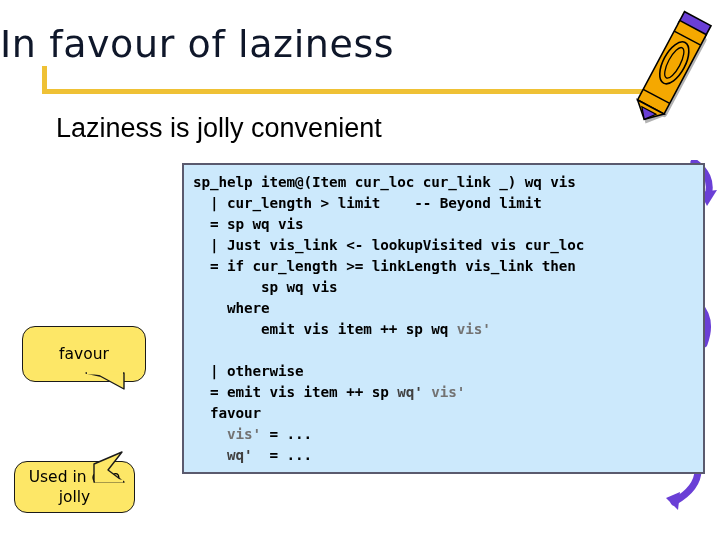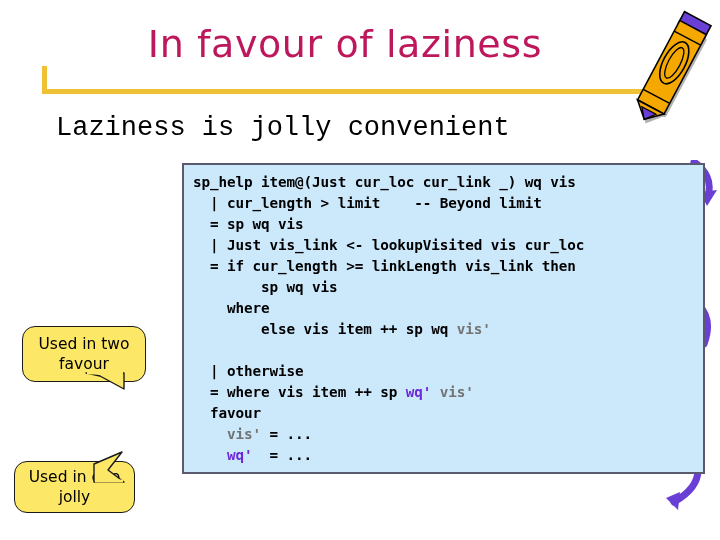--- a/index.html
+++ b/index.html
@@ -14,26 +14,26 @@
     overflow: hidden;
     font-family: "DejaVu Sans", sans-serif;
   }
 
   
   #slide-title {
     position: absolute;
     left: 0;
     top: 22px;
     width: 690px;
-    text-align: center;
+    text-align: left;
     font-family: "DejaVu Sans", sans-serif;
     font-size: 38px;
     font-weight: 400;
     letter-spacing: 0.6px;
-    color: #be185d;
+    color: #0f172a;
     white-space: nowrap;
   }
 
   
   #title-rule {
     position: absolute;
     left: 42px;
     top: 89px;
     width: 613px;
     height: 5px;
@@ -55,21 +55,21 @@
     top: 4px;
     width: 96px;
     height: 122px;
   }
 
   
   #subtitle {
     position: absolute;
     left: 56px;
     top: 113px;
-    font-family: Liberation Mono, monospace;
+    font-family: Liberation Sans, sans-serif;
     font-size: 27px;
     color: #000000;
     white-space: nowrap;
   }
 
   
   .purple-arrow {
     position: absolute;
     z-index: 1;
   }
@@ -92,21 +92,21 @@
     padding: 7px 0 0 9px;
     font-family: "DejaVu Sans Mono", monospace;
     font-size: 14.3px;
     line-height: 21px;
     font-weight: bold;
     color: #000000;
     white-space: pre;
     letter-spacing: -0.1px;
   }
   .tok-red { color: #737373; }
-  .tok-green { color: #6d28d9; }
+  .tok-green { color: #404040; }
 
   
   .callout {
     position: absolute;
     z-index: 4;
   }
   .callout-body {
     position: absolute;
     left: 0;
     top: 0;
@@ -182,44 +182,43 @@
 <svg class="purple-arrow" style="left:692px; top:300px; width:28px; height:48px;" viewBox="0 0 28 48" xmlns="http://www.w3.org/2000/svg">
   <path d="M6 4 C 16 14, 18 28, 12 44" stroke="#6A3FD6" stroke-width="7" fill="none" stroke-linecap="round"></path>
 </svg>
 
 <svg class="purple-arrow" style="left:664px; top:468px; width:42px; height:48px;" viewBox="0 0 42 48" xmlns="http://www.w3.org/2000/svg">
   <path d="M34 2 C 34 16, 24 26, 10 34" stroke="#6A3FD6" stroke-width="7" fill="none" stroke-linecap="round"></path>
   <polygon points="16,24 14,42 2,30" fill="#6A3FD6"></polygon>
 </svg>
 
 <div id="code-box">
-  <pre id="code-text"><span>sp_help item@(Just cur_loc cur_link _) wq vis</span>
+  <pre id="code-text"><span>sp_help item@(Item cur_loc cur_link _) wq vis</span>
 <span>  | cur_length &gt; limit    -- Beyond limit</span>
 <span>  = sp wq vis</span>
 <span>  | Just vis_link &lt;- lookupVisited vis cur_loc</span>
 <span>  = if cur_length &gt;= linkLength vis_link then</span>
 <span>        sp wq vis</span>
 <span>    where</span>
-<span>        else vis item ++ sp wq </span><span class="tok-red">vis'</span>
+<span>        emit vis item ++ sp wq </span><span class="tok-red">vis'</span>
 
 <span>  | otherwise</span>
-<span>  = where vis item ++ sp </span><span class="tok-green">wq'</span><span> </span><span class="tok-red">vis'</span>
+<span>  = emit vis item ++ sp </span><span class="tok-green">wq'</span><span> </span><span class="tok-red">vis'</span>
 <span>  favour</span>
 <span>    </span><span class="tok-red">vis'</span><span> = ...</span>
 <span>    </span><span class="tok-green">wq'</span><span>  = ...</span></pre>
 </div>
 
 <div id="callout-two" class="callout">
   <div class="callout-body"></div>
   <svg class="callout-tail" style="left:62px; top:45px; width:42px; height:22px;" viewBox="0 0 42 22" xmlns="http://www.w3.org/2000/svg">
     <path d="M2 2 L40 2 L40 18 L16 5 Z" fill="#FDE767" stroke="#1a1a1a" stroke-width="1.4" stroke-linejoin="round"></path>
     <path d="M3 2 L39 2" stroke="#FDE767" stroke-width="3"></path>
   </svg>
   <div class="callout-label">
-    <span>Used in two</span>
     <span>favour</span>
   </div>
 </div>
 
 <div id="callout-one" class="callout">
   <div class="callout-body"></div>
   <svg class="callout-tail" style="left:76px; top:-11px; width:42px; height:34px;" viewBox="0 0 42 34" xmlns="http://www.w3.org/2000/svg">
     <path d="M4 32 L4 14 L32 2 L18 20 L34 32 Z" fill="#FDE767" stroke="#1a1a1a" stroke-width="1.4" stroke-linejoin="round"></path>
     <path d="M5 31 L33 31" stroke="#FDE767" stroke-width="3"></path>
   </svg>

